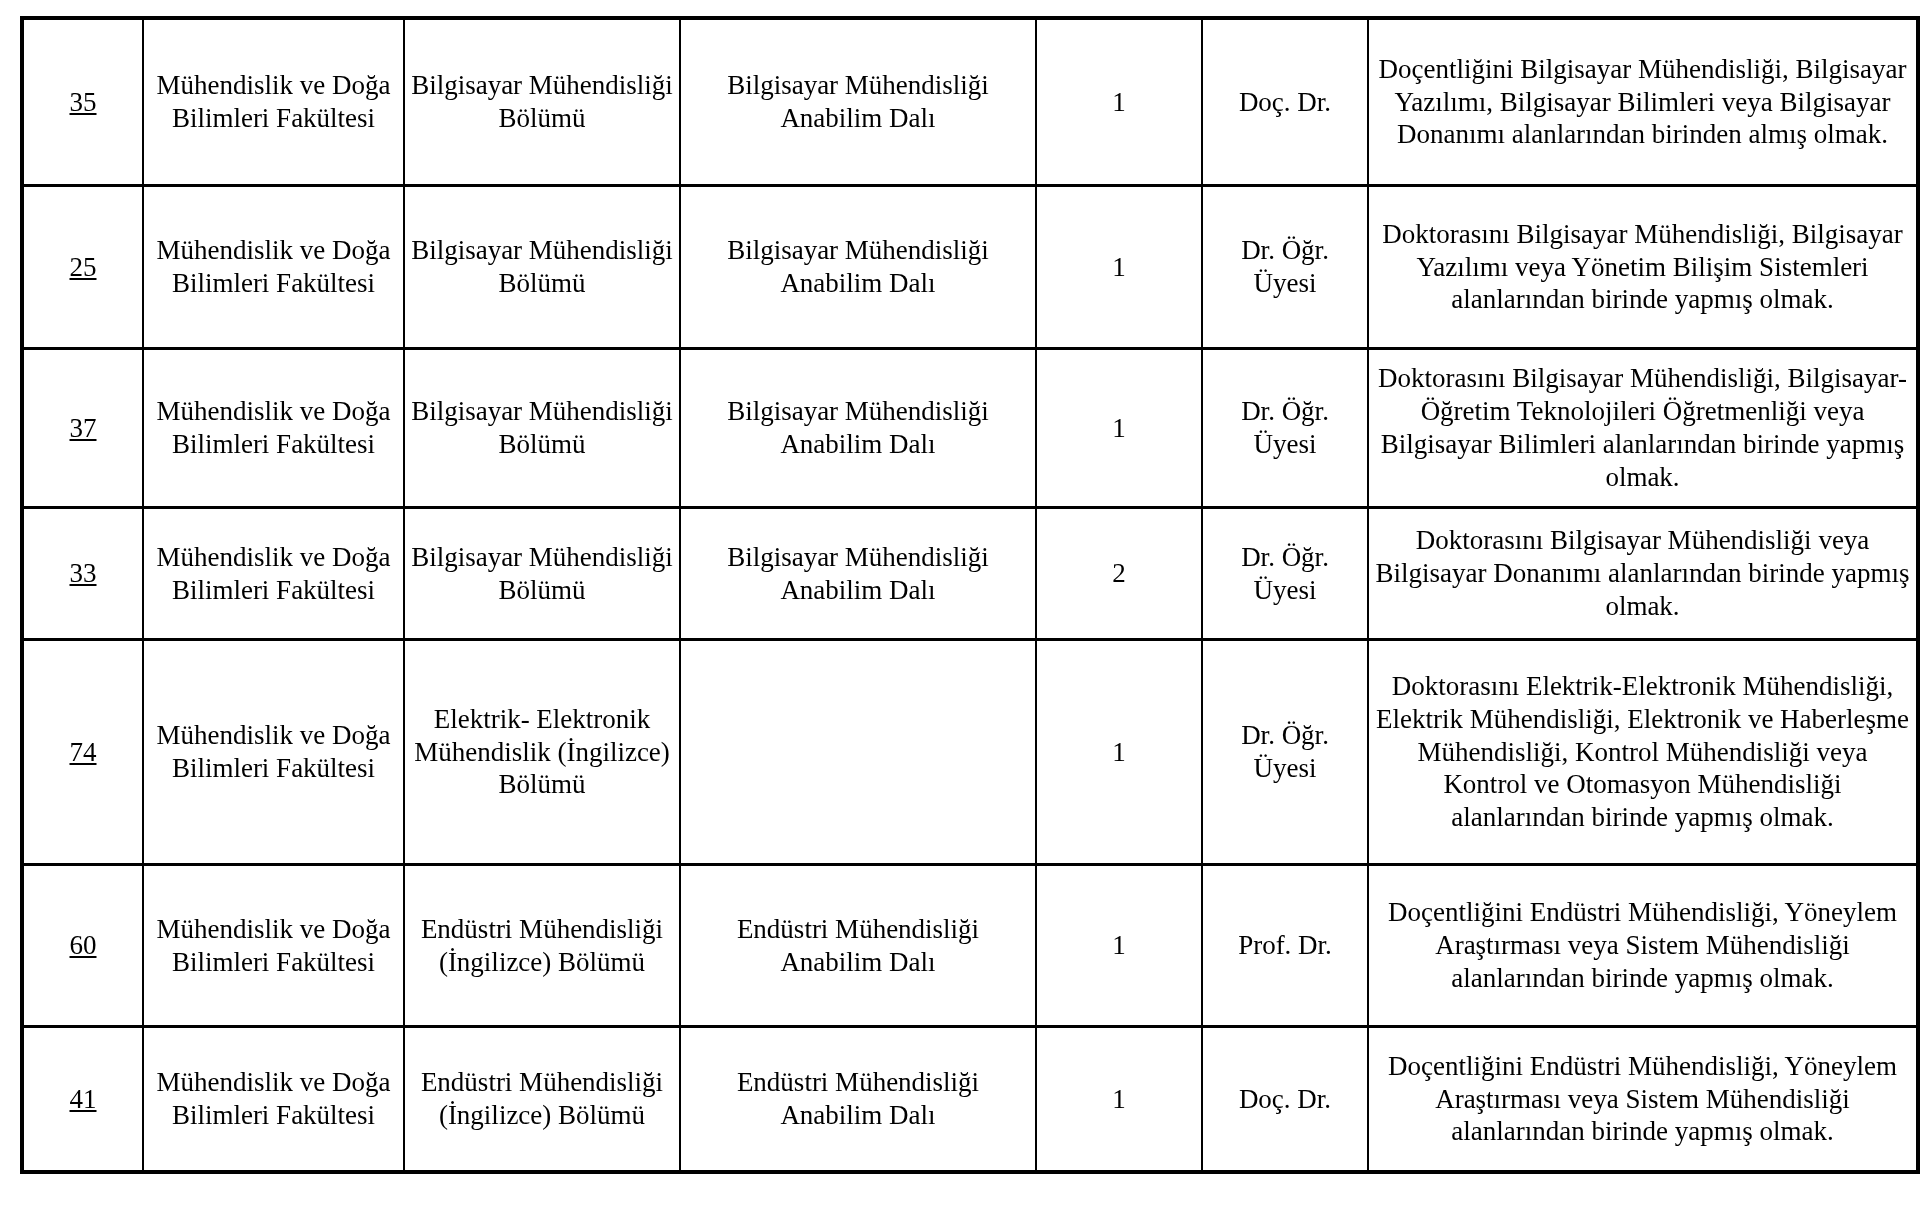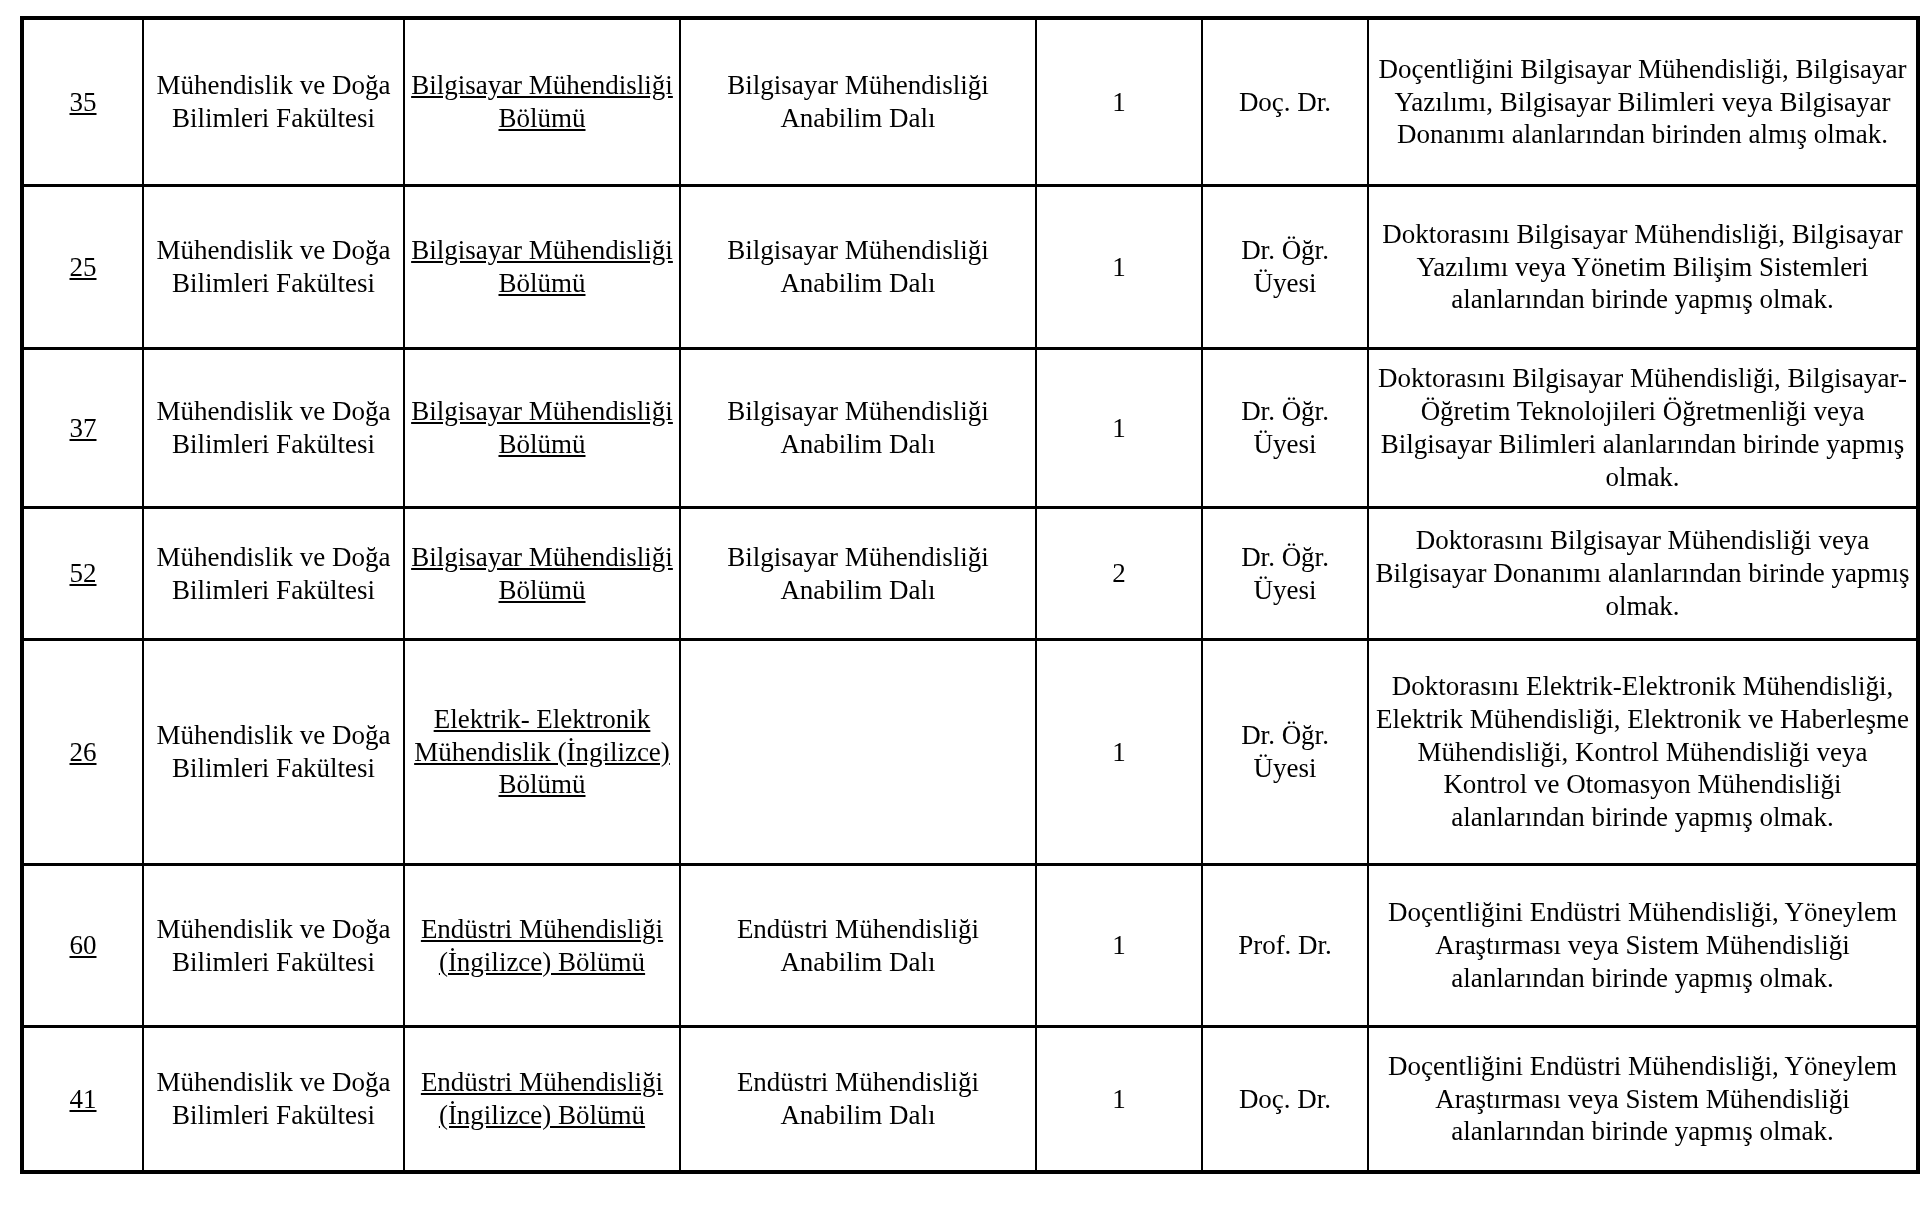--- a/index.html
+++ b/index.html
@@ -35,21 +35,21 @@
     vertical-align: middle;
     text-align: center;
     font-size: 27px;
     line-height: 1.22;
     padding: 4px 6px;
     overflow: hidden;
     word-wrap: break-word;
   }
   td.c-no  { width: 106px; text-decoration: underline; }
   td.c-fac { width: 247px; }
-  td.c-dep { width: 262px; text-decoration: underline; }
+  td.c-dep { width: 262px; }
   td.c-div { width: 342px; }
   td.c-cnt { width: 152px; }
   td.c-ttl { width: 152px; }
   td.c-req {
     width: 535px;
     text-align: left;
     padding-left: 10px;
     padding-right: 14px;
   }
   tr.r0 td { height: 156px; }
@@ -87,30 +87,30 @@
         <tr class="r2">
     <td class="c-no">37</td>
     <td class="c-fac">Mühendislik ve Doğa Bilimleri Fakültesi</td>
     <td class="c-dep">Bilgisayar Mühendisliği Bölümü</td>
     <td class="c-div">Bilgisayar Mühendisliği Anabilim Dalı</td>
     <td class="c-cnt">1</td>
     <td class="c-ttl">Dr. Öğr. Üyesi</td>
     <td class="c-req">Doktorasını Bilgisayar Mühendisliği, Bilgisayar-Öğretim Teknolojileri Öğretmenliği veya Bilgisayar Bilimleri alanlarından birinde yapmış olmak.</td>
   </tr>
         <tr class="r3">
-    <td class="c-no">52</td>
+    <td class="c-no">33</td>
     <td class="c-fac">Mühendislik ve Doğa Bilimleri Fakültesi</td>
     <td class="c-dep">Bilgisayar Mühendisliği Bölümü</td>
     <td class="c-div">Bilgisayar Mühendisliği Anabilim Dalı</td>
     <td class="c-cnt">2</td>
     <td class="c-ttl">Dr. Öğr. Üyesi</td>
     <td class="c-req">Doktorasını Bilgisayar Mühendisliği veya Bilgisayar Donanımı alanlarından birinde yapmış olmak.</td>
   </tr>
         <tr class="r4">
-    <td class="c-no">26</td>
+    <td class="c-no">74</td>
     <td class="c-fac">Mühendislik ve Doğa Bilimleri Fakültesi</td>
     <td class="c-dep">Elektrik- Elektronik Mühendislik (İngilizce) Bölümü</td>
     <td class="c-div"></td>
     <td class="c-cnt">1</td>
     <td class="c-ttl">Dr. Öğr. Üyesi</td>
     <td class="c-req">Doktorasını Elektrik-Elektronik Mühendisliği, Elektrik Mühendisliği, Elektronik ve Haberleşme Mühendisliği, Kontrol Mühendisliği veya Kontrol ve Otomasyon Mühendisliği alanlarından birinde yapmış olmak.</td>
   </tr>
         <tr class="r5">
     <td class="c-no">60</td>
     <td class="c-fac">Mühendislik ve Doğa Bilimleri Fakültesi</td>

